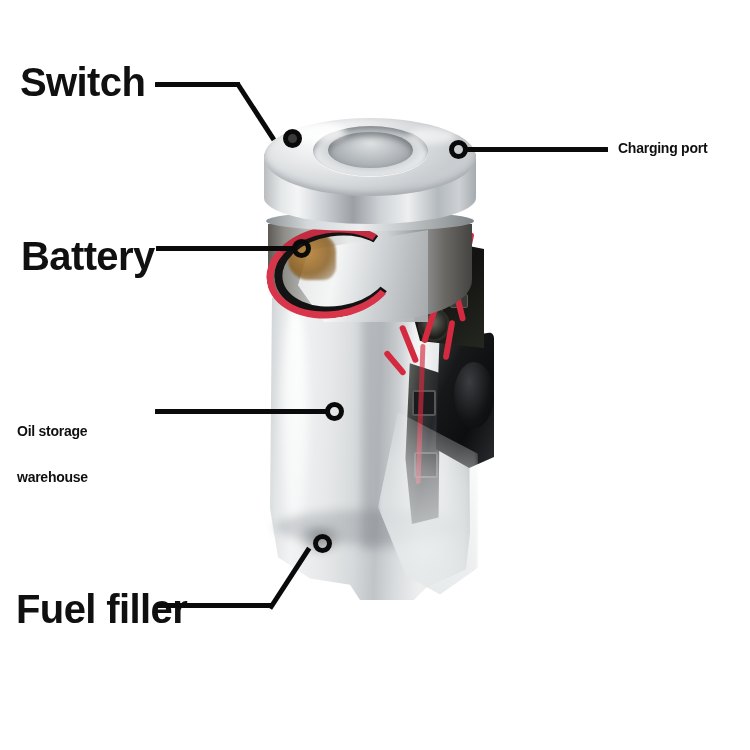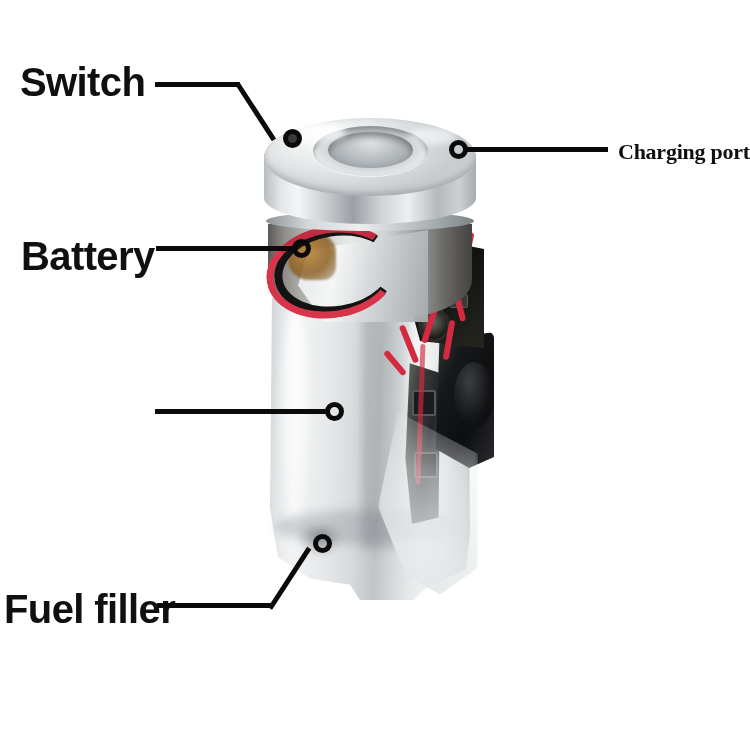--- a/index.html
+++ b/index.html
@@ -19,21 +19,21 @@
   
   .label {
     position: absolute;
     color: #101010;
     font-weight: bold;
     white-space: pre;
     letter-spacing: -0.2px;
     line-height: 1.02;
   }
   .label.big   { font-size: 40px; letter-spacing: -0.6px; }
-  .label.small { font-size: 22px; letter-spacing: -0.25px; font-family: Liberation Serif, serif; }
+  .label.small { font-size: 14px; letter-spacing: -0.25px; }
   .label.two-line { line-height: 1.08; }
 
   
   .leader {
     position: absolute;
     background: #0a0a0a;
   }
   .leader.h { height: 5px; border-radius: 0.5px; }
   .diag {
     position: absolute;
@@ -368,21 +368,25 @@
   <div class="marker filled" style="left:283px; top:129px; width:19px; height:19px;"></div>
 
   <div class="marker" style="left:449px; top:140px; width:19px; height:19px;"></div>
   <div class="leader h" style="left:466px; top:147px; width:142px;"></div>
   <div class="label small" style="left:618px; top:141px;">Charging port</div>
 
   <div class="label big" style="left:21px; top:236px;">Battery</div>
   <div class="leader h" style="left:156px; top:246px; width:137px;"></div>
   <div class="marker" style="left:292px; top:239px; width:19px; height:19px;"></div>
 
+  <div class="label small two-line" style="left:17px; top:394px;">
+    <div>Oil storage</div>
+    <div>warehouse</div>
+  </div>
   <div class="leader h" style="left:155px; top:409px; width:171px;"></div>
   <div class="marker" style="left:325px; top:402px; width:19px; height:19px;"></div>
 
-  <div class="label big" style="left:4px; top:589px;">Fuel filler</div>
+  <div class="label big" style="left:16px; top:589px;">Fuel filler</div>
   <div class="leader h" style="left:157px; top:603px; width:115px;"></div>
   <div class="diag" style="left:270px; top:606px; width:72px; transform:rotate(-57deg);"></div>
   <div class="marker" style="left:313px; top:534px; width:19px; height:19px;"></div>
 
 </div>
 
 </body></html>

